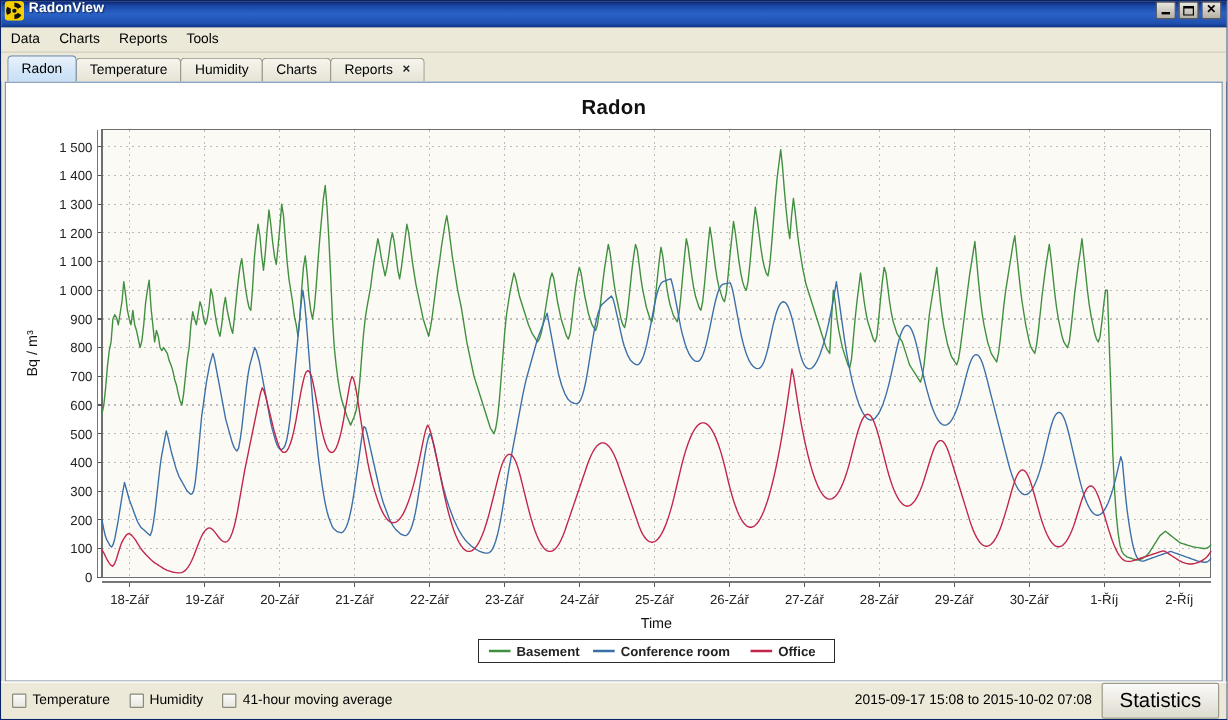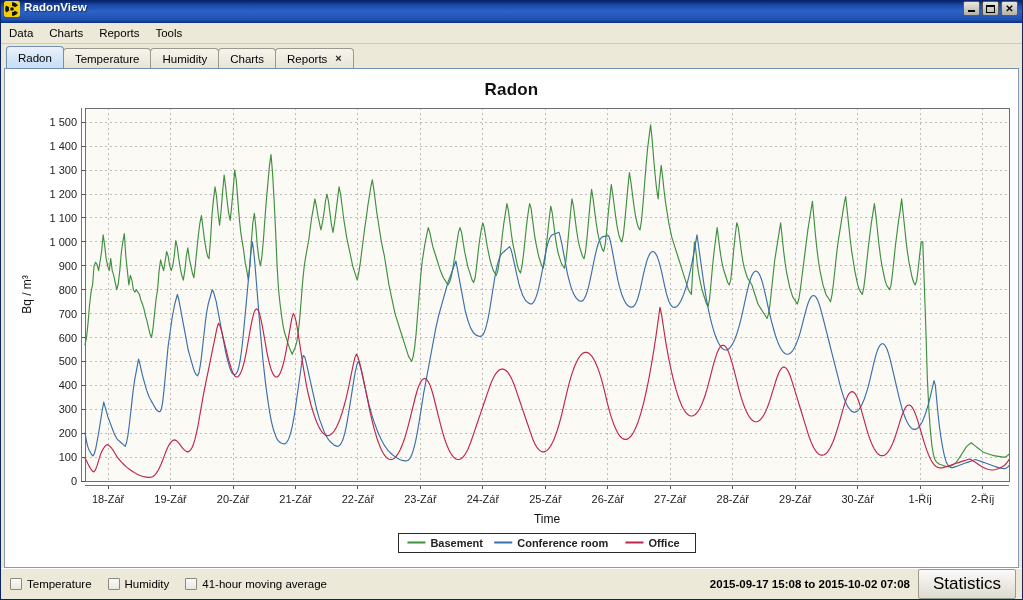--- a/index.html
+++ b/index.html
@@ -153,21 +153,21 @@
   }
   .chk-grp { display: flex; align-items: center; gap: 16px; flex: 1 1 auto; }
   .chk { display: flex; align-items: center; gap: 5px; cursor: default; }
   .chkbox {
     width: 12px; height: 12px;
     background: linear-gradient(to bottom,#fbfbfb,#e9e7e0);
     border: 1px solid #8a8a7d;
     border-radius: 1px;
   }
   .chk-label { font-size: 11.5px; color: #000; white-space: nowrap; }
-  .range-text { font-size: 11.5px; color: #000; font-weight: bold; margin-right: 8px; white-space: nowrap; }
+  .range-text { font-size: 11.5px; color: #000; font-weight: normal; margin-right: 8px; white-space: nowrap; }
   .stat-btn {
     font-size: 17px; font-weight: normal; color: #000;
     padding: 4px 14px;
     background: linear-gradient(to bottom,#fafafa 0%, #eceae2 50%, #dedbd0 100%);
     border: 1px solid #9a9a8c;
     border-radius: 2px;
     cursor: default;
     white-space: nowrap;
   }
   .legend-box-rect { fill: #ffffff; stroke: #2b2b2b; stroke-width: 1; }

